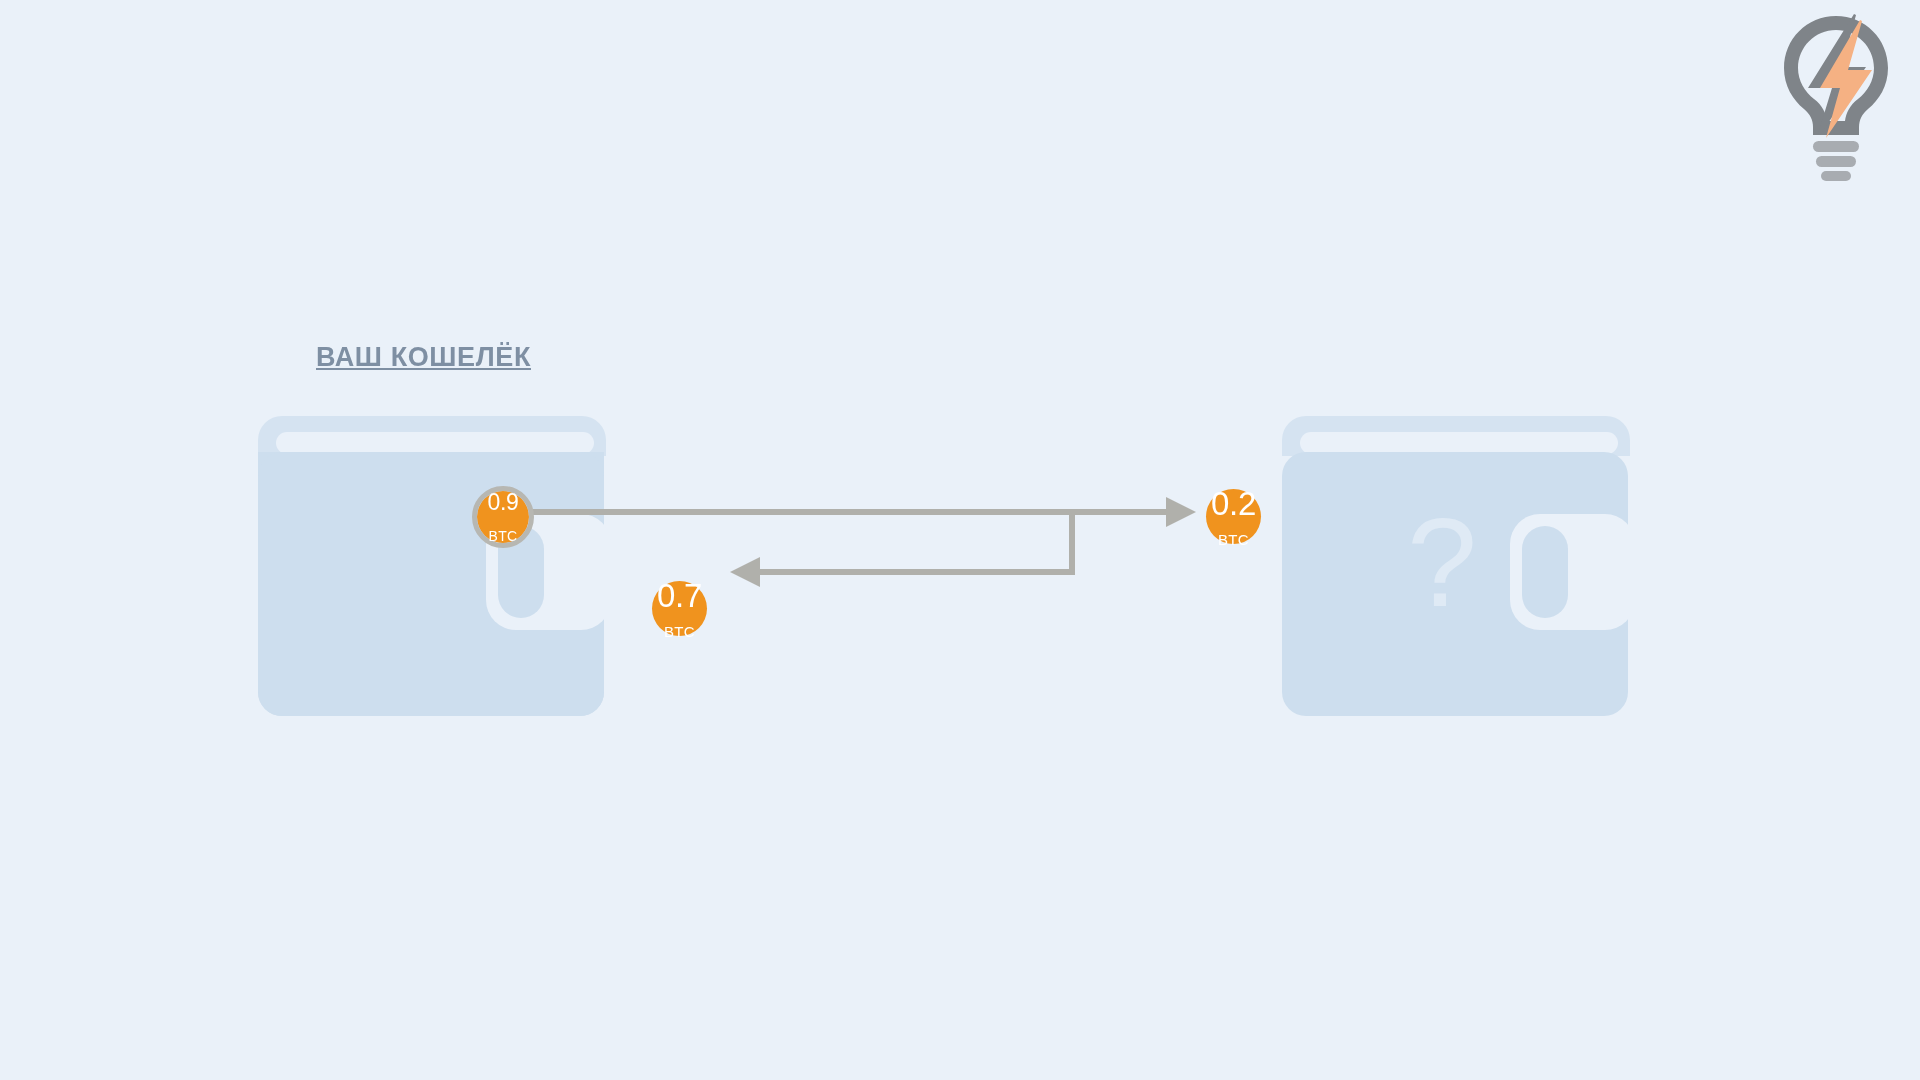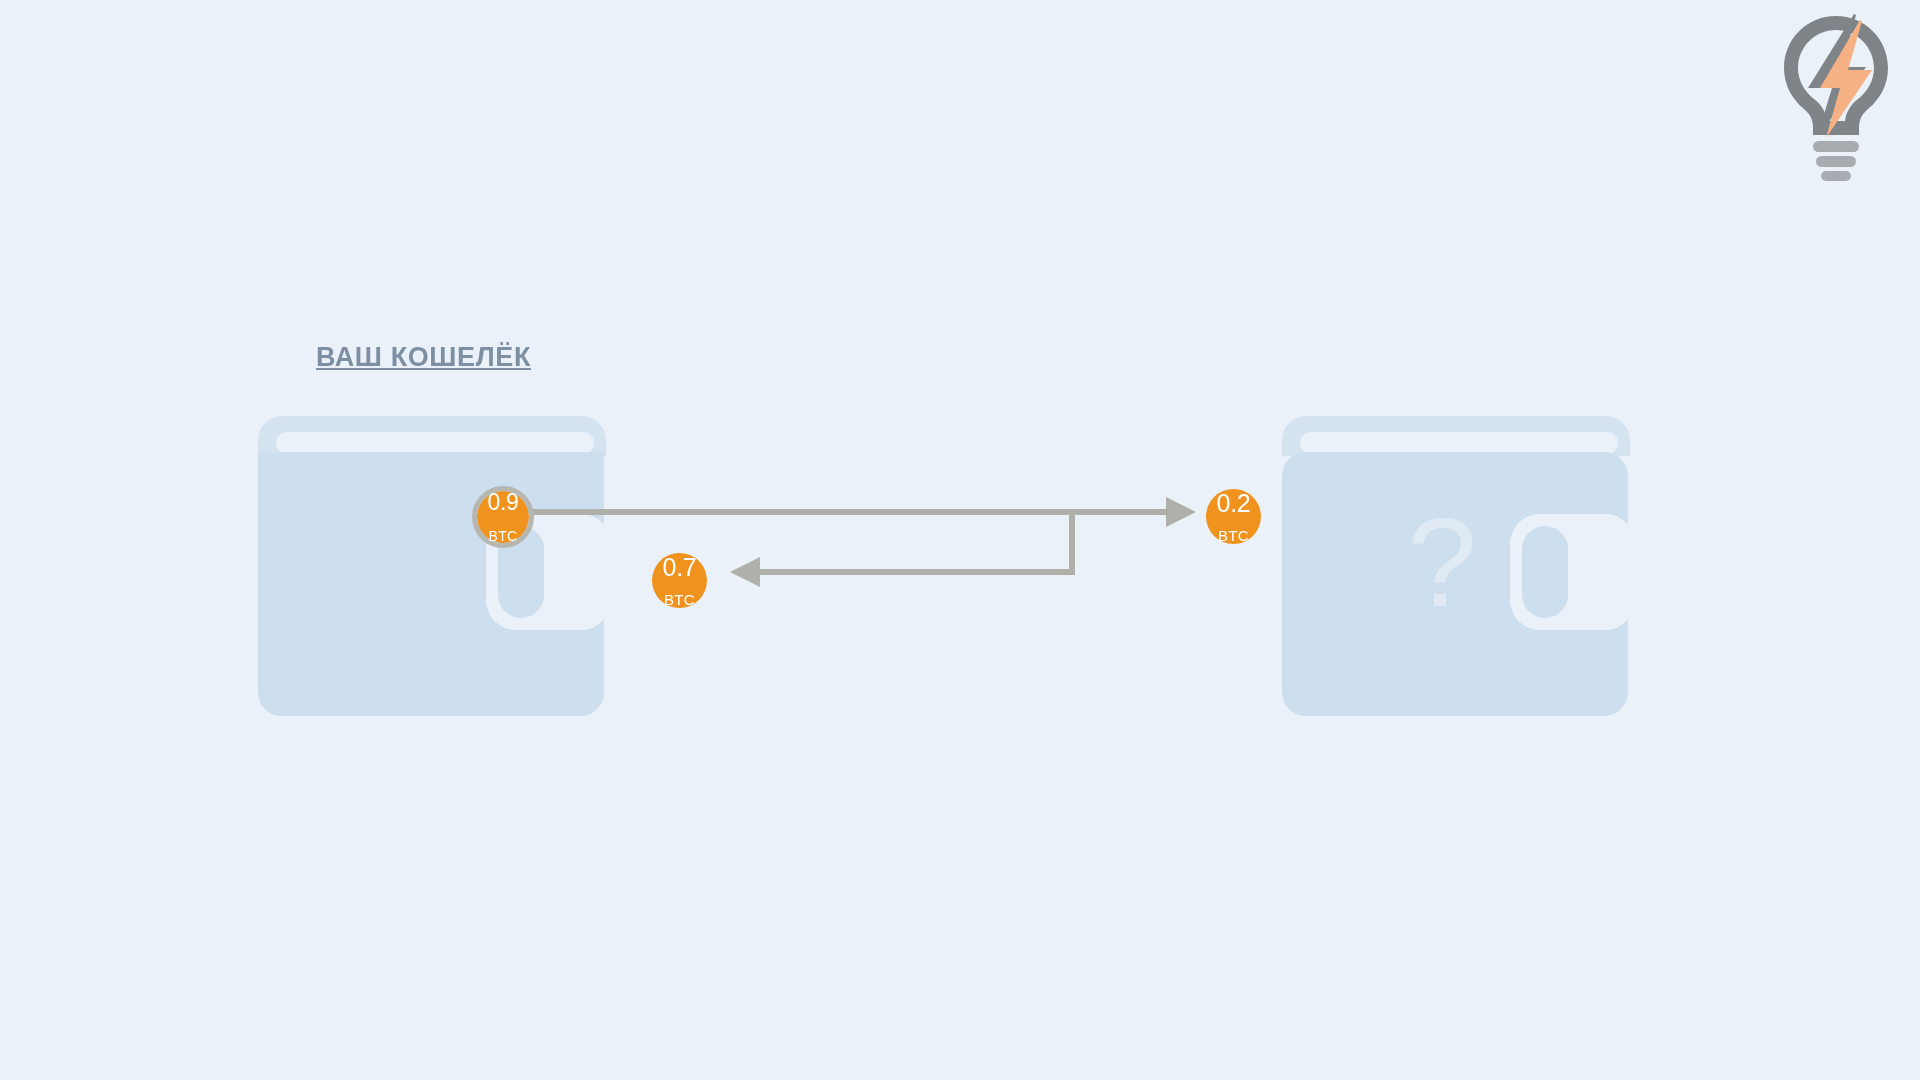--- a/index.html
+++ b/index.html
@@ -70,21 +70,21 @@
     background: #f0931e;
     color: #ffffff;
     display: flex;
     flex-direction: column;
     align-items: center;
     justify-content: center;
     line-height: 1;
     box-sizing: border-box;
   }
   .coin .amt {
-    font-size: 25px;
+    font-size: 33px;
     font-weight: normal;
     letter-spacing: -0.3px;
   }
   .coin .unit {
     font-size: 15px;
     font-weight: normal;
     letter-spacing: 0.3px;
     margin-top: 12px;
   }
   .coin.ringed {
@@ -93,21 +93,21 @@
   }
 
   #coin-09 {
     left: 472px; top: 486px;
     width: 62px; height: 62px; justify-content: space-between;
   }
   #coin-09 .amt { font-size: 23px; }
   #coin-09 .unit { font-size: 14px; }
 
   #coin-07 {
-    left: 652px; top: 553px;
+    left: 652px; top: 581px;
     width: 55px; height: 55px;
   }
   #coin-02 {
     left: 1206px; top: 489px;
     width: 55px; height: 55px;
   }
 </style>
 </head>
 <body>
 

